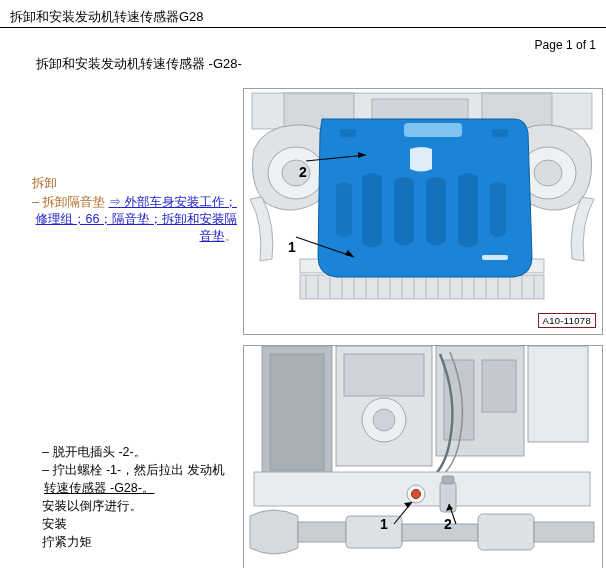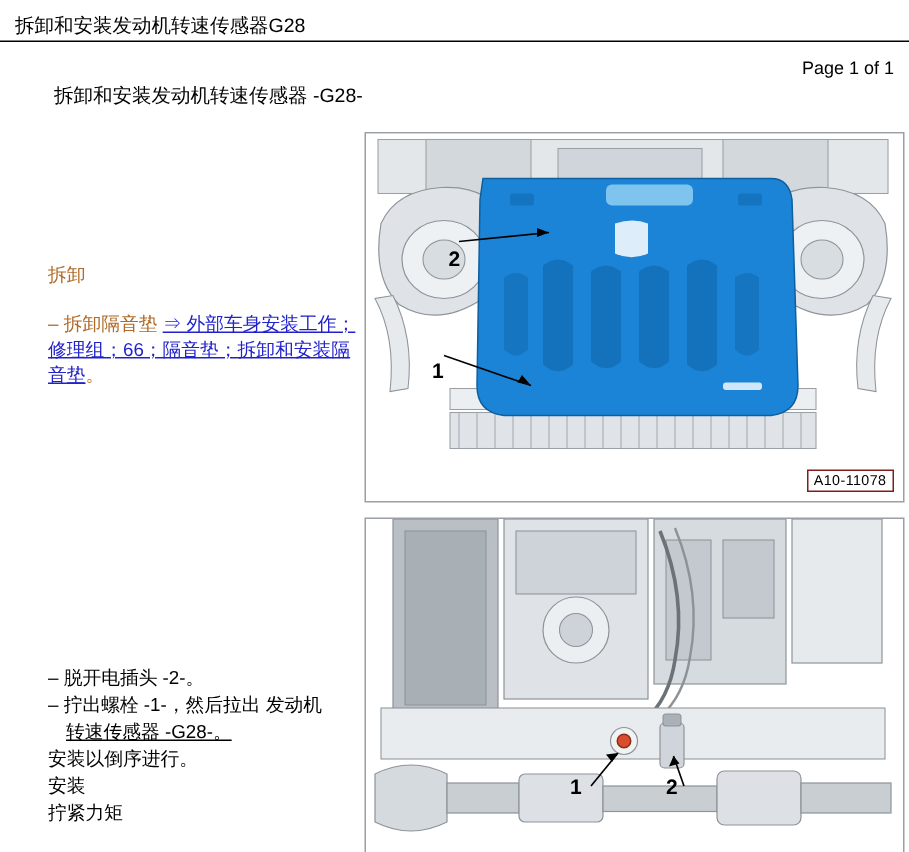--- a/index.html
+++ b/index.html
@@ -63,25 +63,26 @@
   .left-col {
     position: absolute;
     left: 32px;
     top: 175px;
     width: 205px;
     font-size: 12.5px;
     line-height: 17px;
   }
   .sec-head {
     color: #b06a28;
-    margin-bottom: 16px;
+    margin-bottom: 2px;
   }
   .bullet-row {
     display: block;
     margin-bottom: 2px;
+    text-align: right;
   }
   .dash {
     color: #b06a28;
   }
   .link {
     color: #2222cc;
     text-decoration: underline;
   }
   .orange-text {
     color: #b06a28;
@@ -90,20 +91,21 @@
   .left-col-2 {
     position: absolute;
     left: 32px;
     top: 443px;
     width: 205px;
     font-size: 12.5px;
     line-height: 18px;
   }
   .plain-line {
     display: block;
+    margin-left: 10px;
   }
   .indent {
     padding-left: 12px;
     display: block;
     text-decoration: underline;
   }
 
   
   .figure {
     position: absolute;

